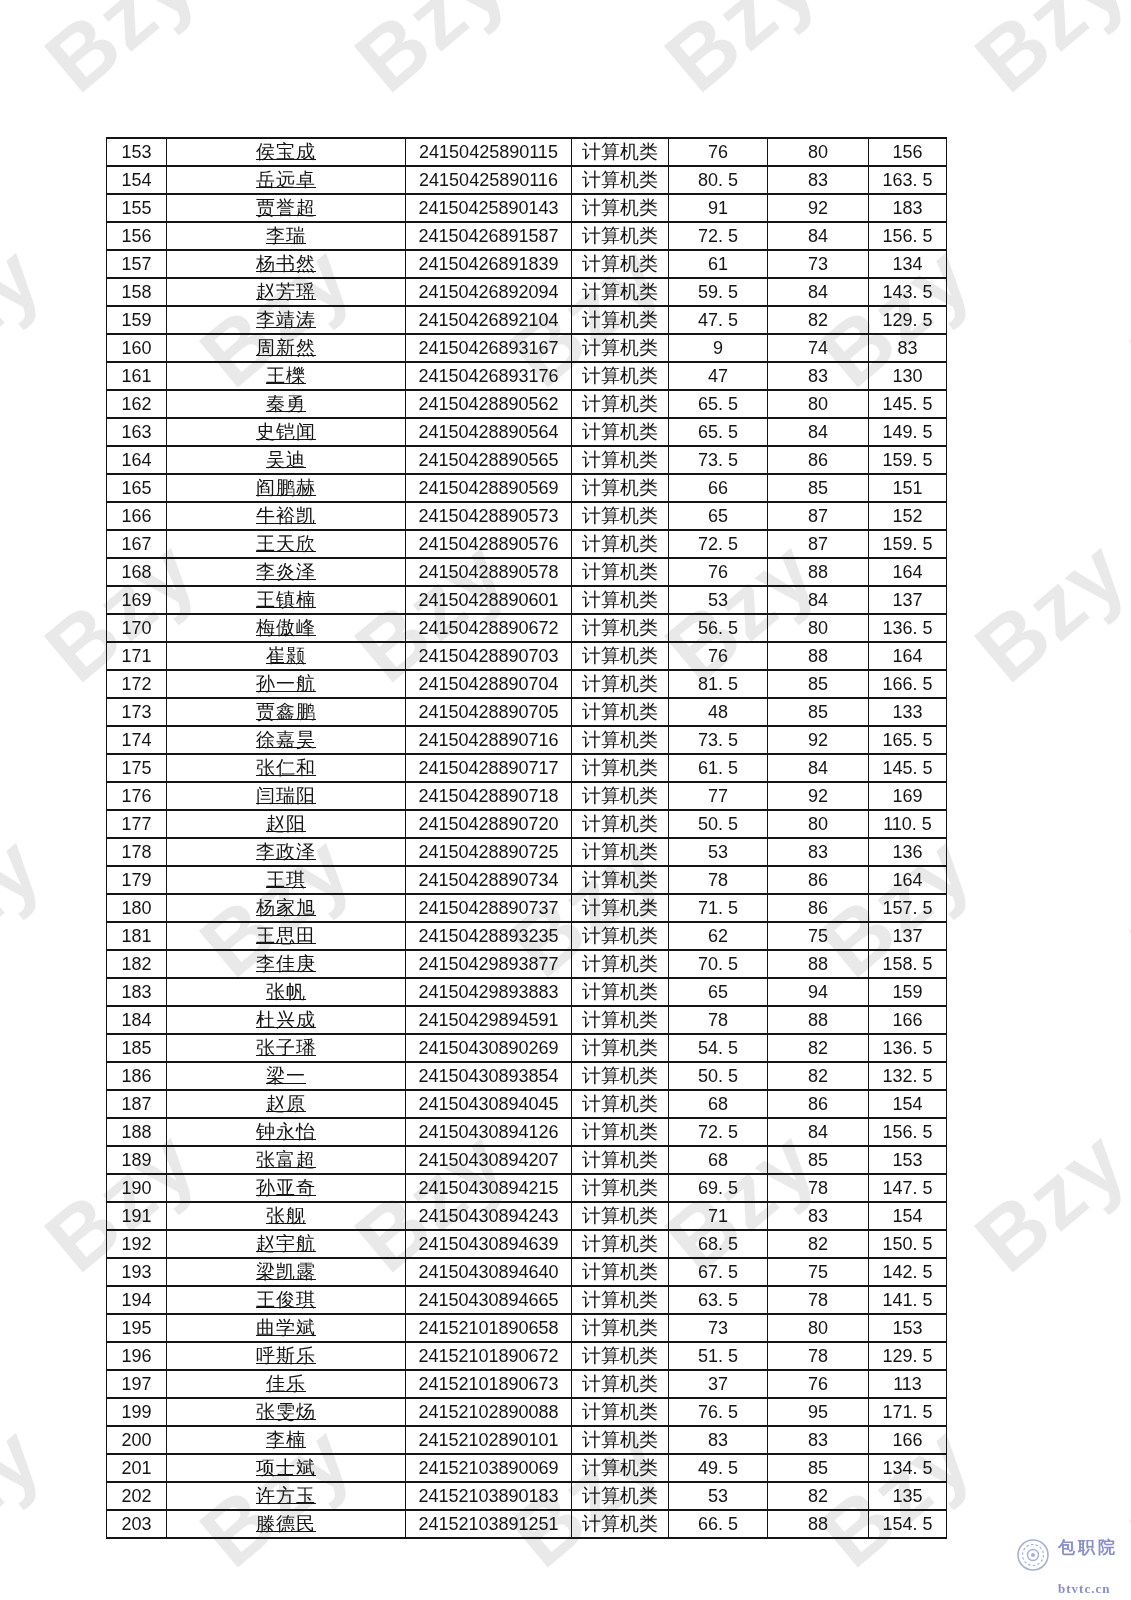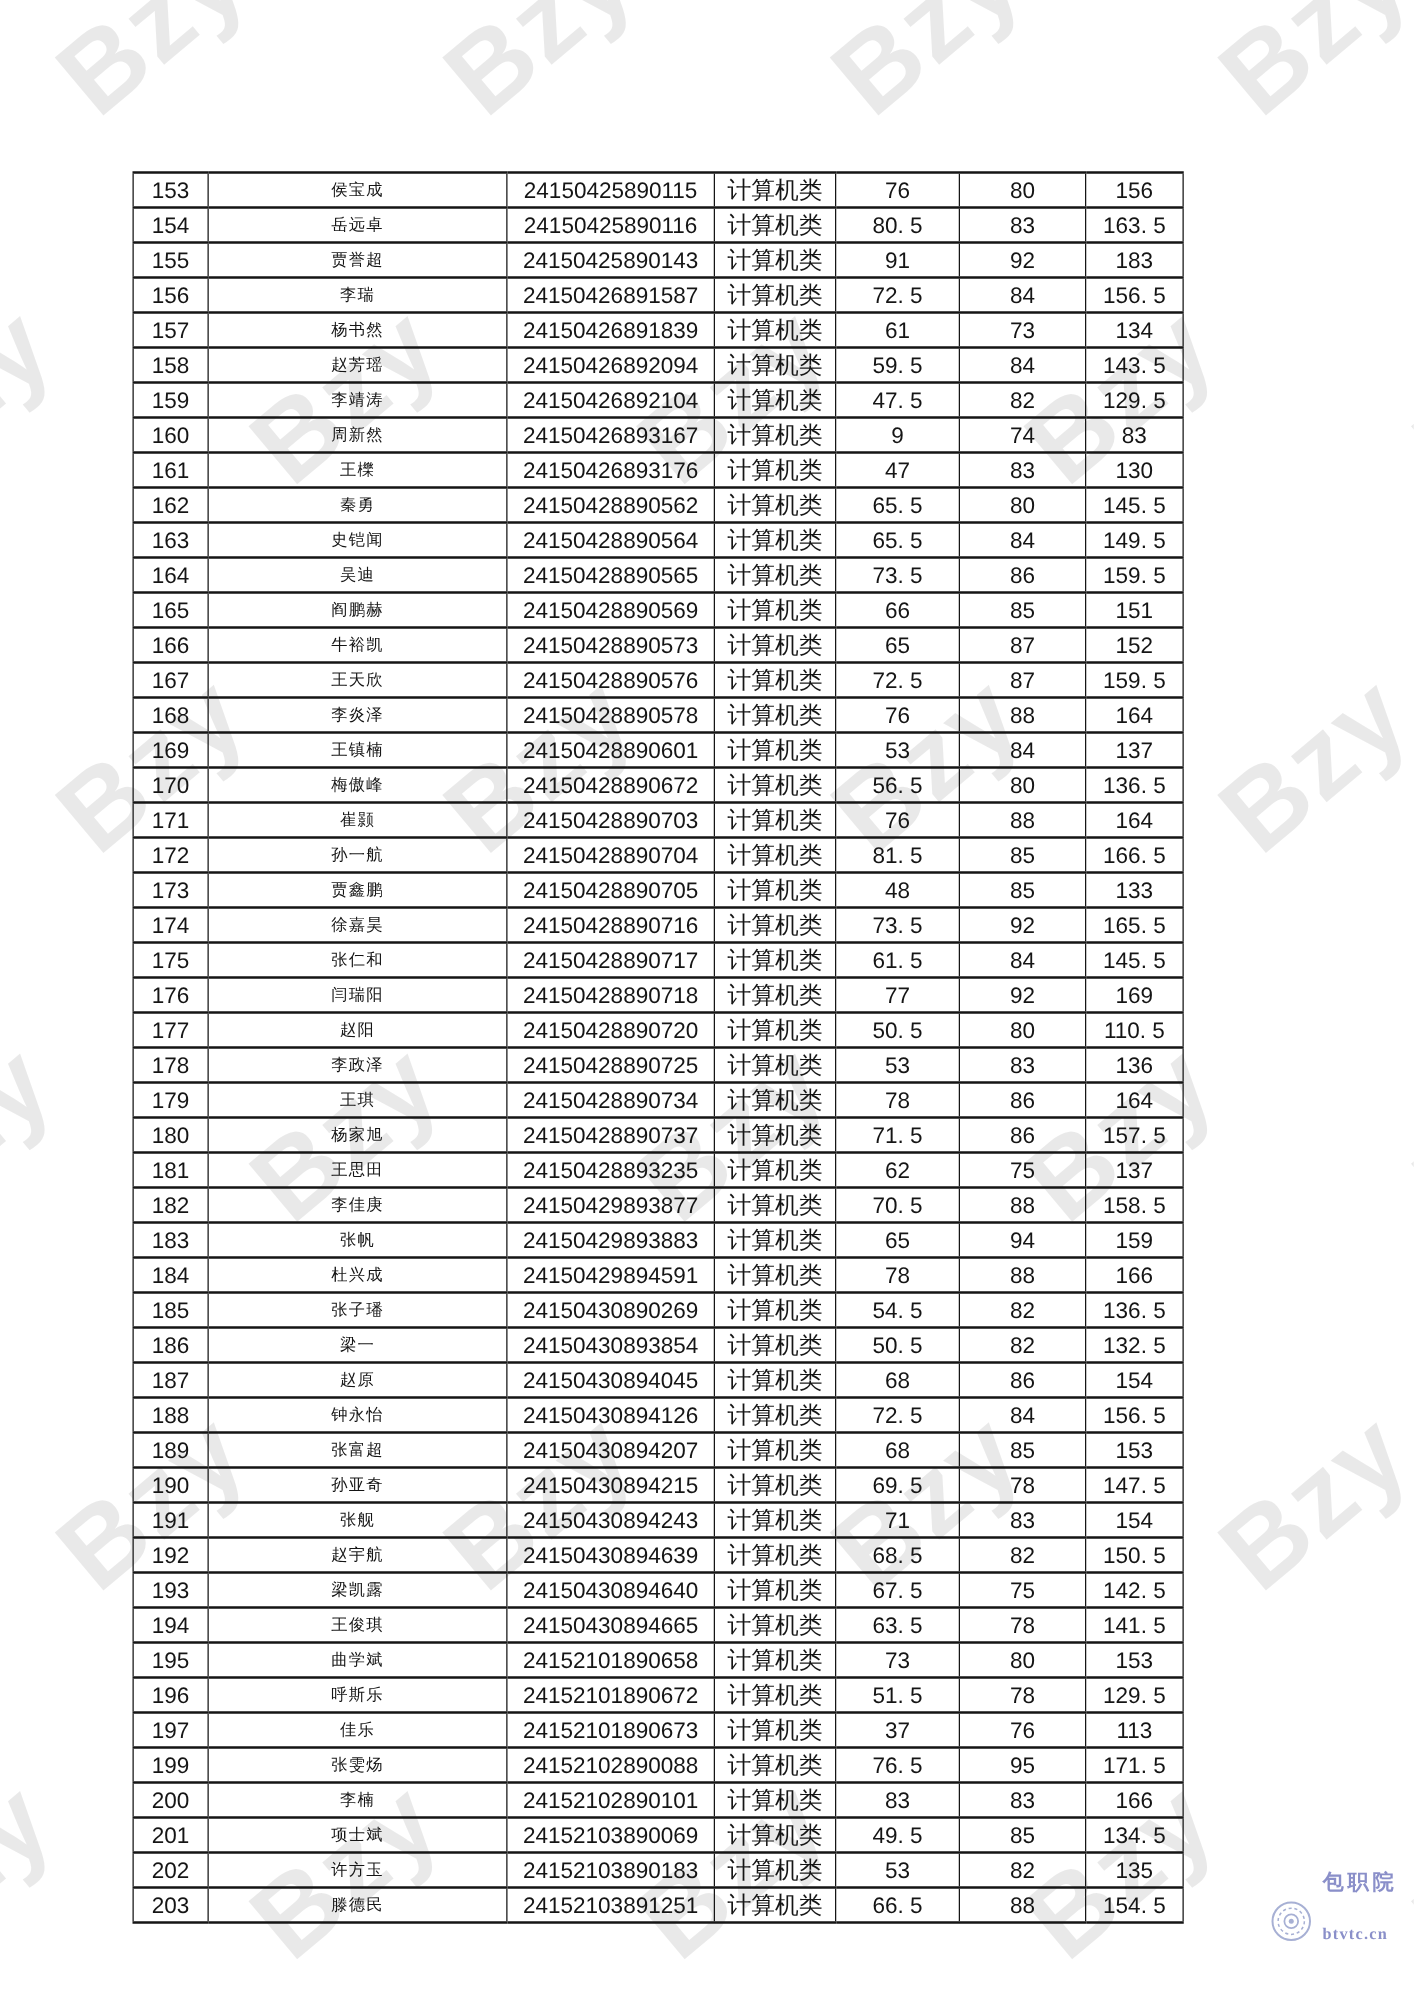--- a/index.html
+++ b/index.html
@@ -21,26 +21,26 @@
     border-collapse:collapse;table-layout:fixed;width:840px;
     background:transparent;
   }
   table.score td{
     border-left:1px solid #151515;border-right:1px solid #151515;
     border-top:2px solid #151515;border-bottom:2px solid #151515;
     height:23.7px;padding:0;text-align:center;vertical-align:middle;
     font-size:18px;color:#151515;white-space:nowrap;overflow:hidden;
     font-family:"Liberation Sans","DejaVu Sans",sans-serif;
   }
-  table.score td.c-name{font-size:13px;letter-spacing:1px;}
+  table.score td.c-name{font-size:19px;letter-spacing:1px;text-decoration:underline;}
   table.score td.c-cat{font-size:19px;}
   
   .logo{
-    position:absolute;left:1016px;top:1496px;z-index:3;
-    display:flex;align-items:flex-end;gap:8px;
+    position:absolute;left:1016px;top:1538px;z-index:3;
+    display:flex;align-items:flex-start;gap:8px;
   }
   .logo-seal{display:block;line-height:0;}
   .logo-text{display:flex;flex-direction:column;line-height:1.15;}
   .logo-cn{font-size:17px;font-weight:bold;letter-spacing:3px;}
   .logo-url{font-size:13px;font-weight:bold;font-family:"Liberation Serif",serif;letter-spacing:1px;margin-top:24px;}
 </style>
 </head>
 <body>
 
 <div class="wm-layer">

